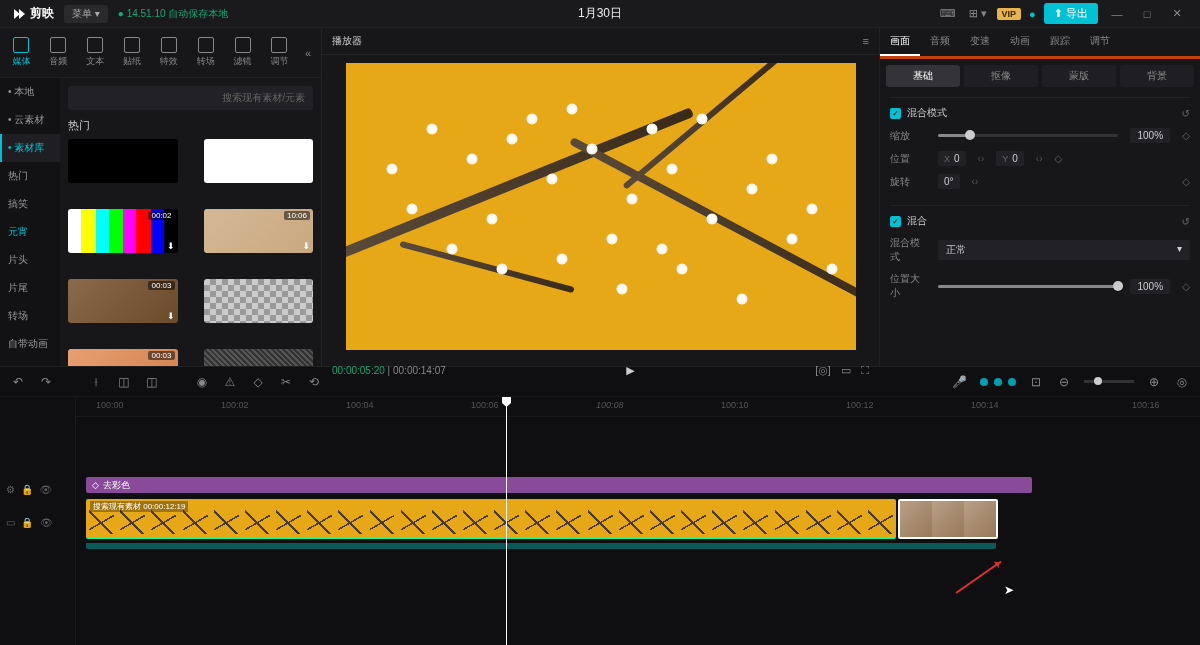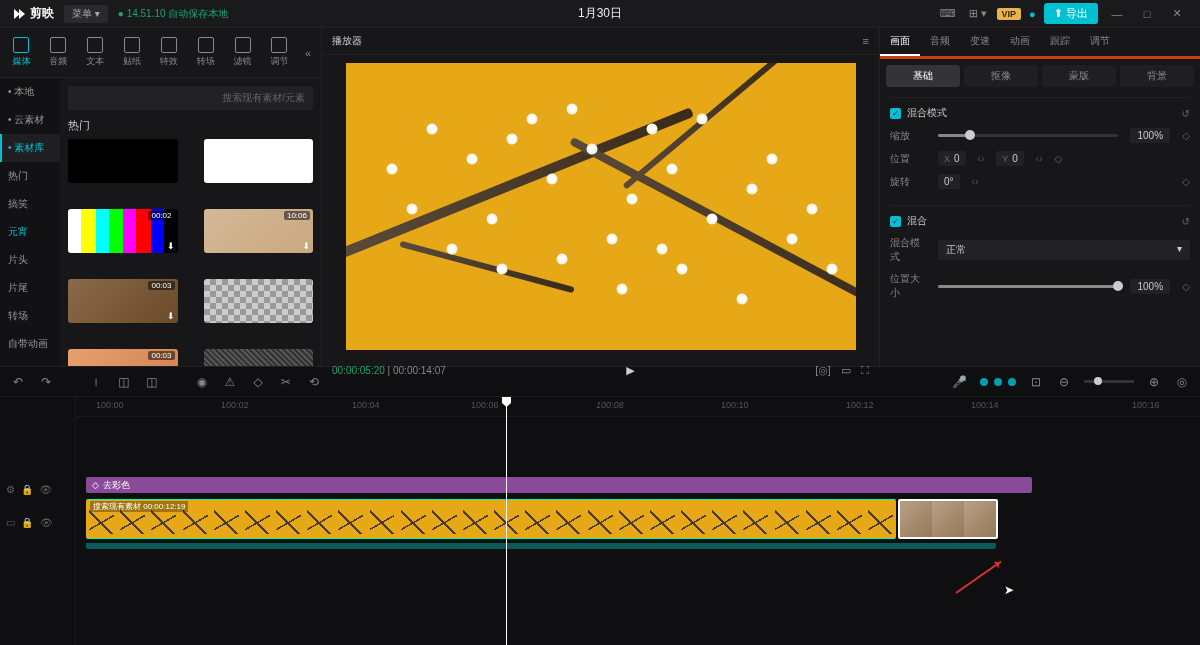--- a/index.html
+++ b/index.html
@@ -433,21 +433,21 @@
           <span class="ico">▭</span>
           <span class="ico">🔒</span>
           <span class="ico">👁</span>
         </div>
     </div>
 
     <div class="tl-tracks">
       <div class="tl-ruler" id="tl-ruler">
           <div class="ruler-tick" style="left: 20px;">100:00</div>
           <div class="ruler-tick" style="left: 145px;">100:02</div>
-          <div class="ruler-tick" style="left: 276px;">100:04</div>
+          <div class="ruler-tick" style="left: 270px;">100:04</div>
           <div class="ruler-tick" style="left: 395px;">100:06</div>
           <div class="ruler-tick" style="left: 520px; font-style: italic;">100:08</div>
           <div class="ruler-tick" style="left: 645px;">100:10</div>
           <div class="ruler-tick" style="left: 770px;">100:12</div>
           <div class="ruler-tick" style="left: 895px;">100:14</div>
           <div class="ruler-tick" style="left: 1056px;">100:16</div>
         </div>
       <div class="playhead"></div>
 
       <div class="tl-scroll">

